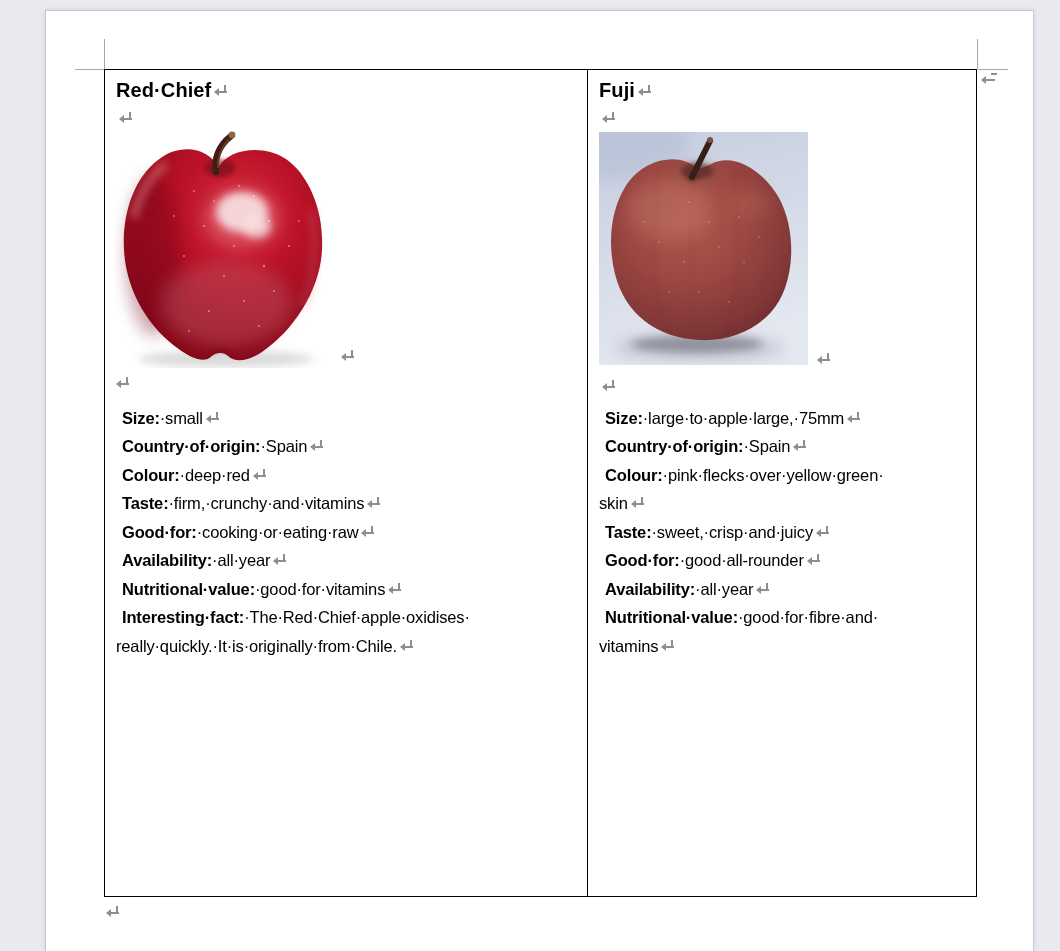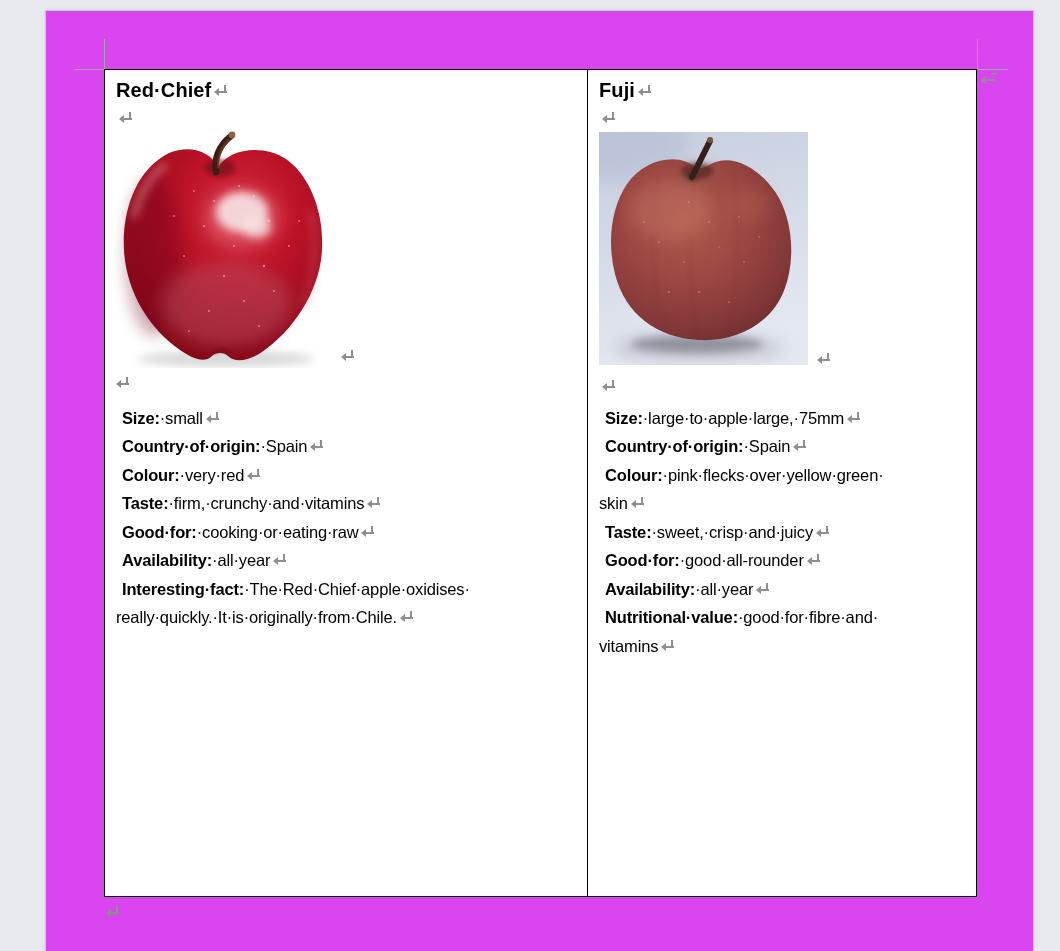--- a/index.html
+++ b/index.html
@@ -4,21 +4,21 @@
 <style>
   html,body{margin:0;padding:0;}
   body{
     width:1060px;height:951px;position:relative;overflow:hidden;
     background:#e8eaef;
     font-family:"Liberation Sans","DejaVu Sans",sans-serif;
     color:#000;
   }
   .page{
     position:absolute;left:45px;top:10px;width:989px;height:941px;
-    background:#d946ef;border:1px solid #c4c8ce;border-bottom:none;
+    background:#ffffff;border:1px solid #c4c8ce;border-bottom:none;
     box-shadow:0 0 5px rgba(60,70,90,.12);
     box-sizing:border-box;
   }
   
   .mline{position:absolute;background:#a4a8ae;}
   
   .doc-table{
     position:absolute;left:58px;top:58px;width:873px;height:828px;
     border:1.5px solid #000;box-sizing:border-box;display:flex;
     background:#fff;
@@ -142,24 +142,25 @@
           </g>
         </svg>
       </div>
       <div class="abs" style="left:233px;top:278px;"><span class="cr"><i></i></span></div>
 
       <div class="abs" style="left:8px;top:305px;"><span class="cr"><i></i></span></div>
 
       <div class="attrs attrs-left">
         <div class="line"><span class="lab">Size:</span><span class="val">·small</span><span class="cr"><i></i></span></div>
         <div class="line"><span class="lab">Country·of·origin:</span><span class="val">·Spain</span><span class="cr"><i></i></span></div>
-        <div class="line"><span class="lab">Colour:</span><span class="val">·very·red</span><span class="cr"><i></i></span></div>
+        <div class="line"><span class="lab">Colour:</span><span class="val">·deep·red</span><span class="cr"><i></i></span></div>
         <div class="line"><span class="lab">Taste:</span><span class="val">·firm,·crunchy·and·vitamins</span><span class="cr"><i></i></span></div>
         <div class="line"><span class="lab">Good·for:</span><span class="val">·cooking·or·eating·raw</span><span class="cr"><i></i></span></div>
         <div class="line"><span class="lab">Availability:</span><span class="val">·all·year</span><span class="cr"><i></i></span></div>
+        <div class="line"><span class="lab">Nutritional·value:</span><span class="val">·good·for·vitamins</span><span class="cr"><i></i></span></div>
         <div class="line"><span class="lab">Interesting·fact:</span><span class="val">·The·Red·Chief·apple·oxidises·
 really·quickly.·It·is·originally·from·Chile.</span><span class="cr"><i></i></span></div>
       </div>
     </div>
 
     <div class="cell cell-right">
 
       <div class="title-line"><span>Fuji</span><span class="cr"><i></i></span></div>
 
       <div class="abs" style="left:11px;top:40px;"><span class="cr"><i></i></span></div>

